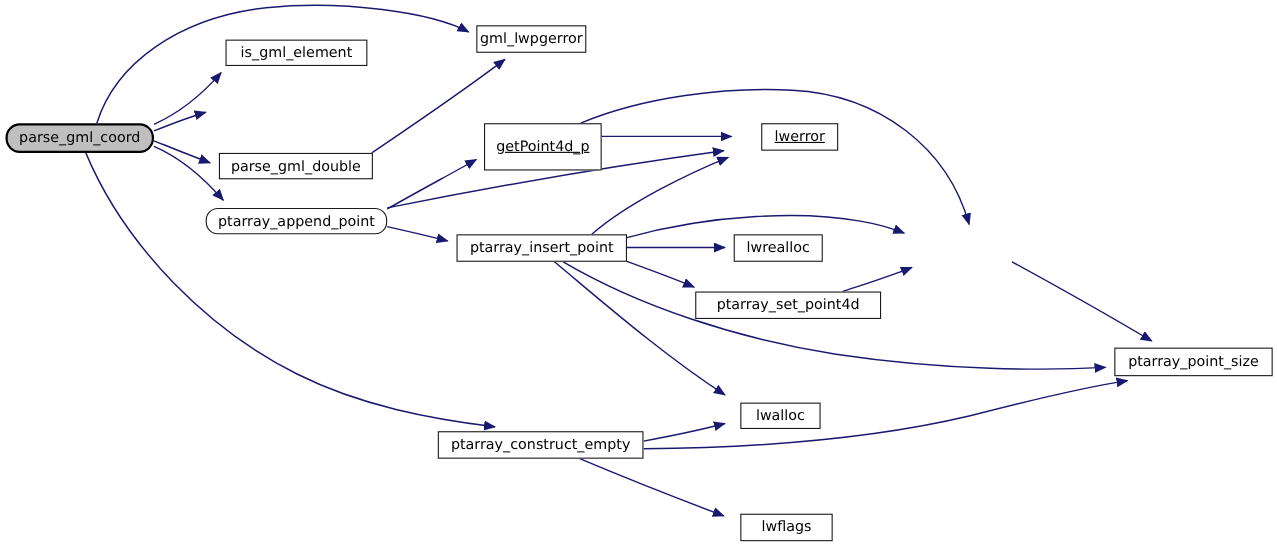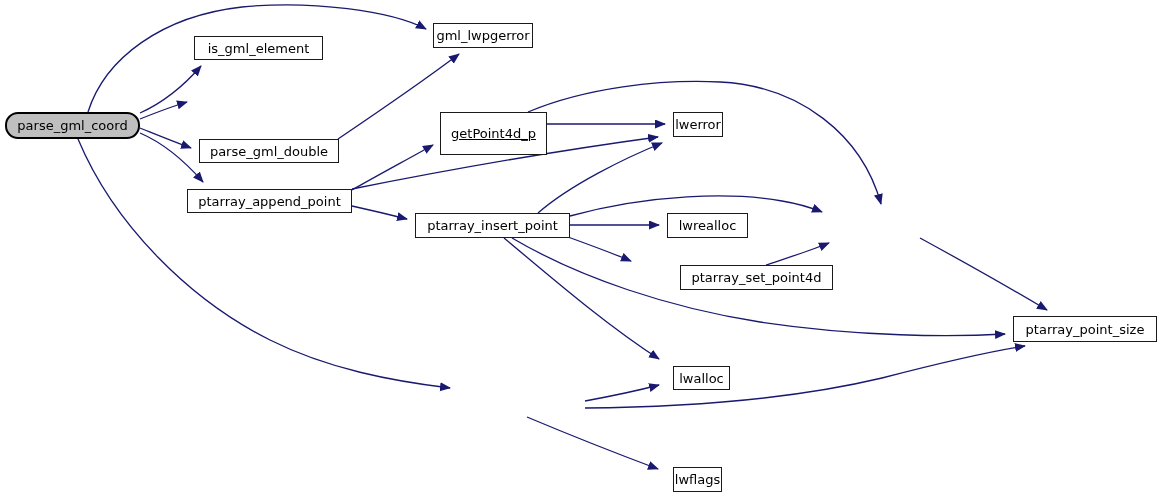--- a/index.html
+++ b/index.html
@@ -76,26 +76,27 @@
     <path class="edge" d="M 512,238 C 580,278 670,308 760,322 C 860,337 952,337 1005,334" marker-end="url(#arrow)"></path>
     <path class="edge" d="M 504,238 C 545,272 602,322 659,359" marker-end="url(#arrow)"></path>
     <path class="edge" d="M 766,265 C 790,257 812,250 829,243" marker-end="url(#arrow)"></path>
     <path class="edge" d="M 920,238 C 964,262 1010,288 1047,310" marker-end="url(#arrow)"></path>
     <path class="edge" d="M 585,401 C 612,396 640,390 659,385" marker-end="url(#arrow)"></path>
     <path class="edge" d="M 585,408 C 700,407 802,397 882,378 C 936,364 986,352 1025,346" marker-end="url(#arrow)"></path>
     <path class="edge" d="M 527,417 C 565,433 618,454 658,469" marker-end="url(#arrow)"></path>
   </svg>
 
   <div class="node main" style="left:5px;   top:112px; width:135px; height:27px;border-radius:13px;">parse_gml_coord</div>
-  <div class="node" style="left:194px; top:36px;  width:129px; height:24px;">is_gml_element</div>
+  <div class="node" style="left:205px; top:36px;  width:129px; height:24px;">is_gml_element</div>
   <div class="node" style="left:199px; top:139px; width:140px; height:24px;text-align:center;">parse_gml_double</div>
   <div class="node" style="left:433px; top:23px;  width:100px; height:25px;">gml_lwpgerror</div>
   <div class="node" style="left:440px; top:112px; width:107px; height:43px;text-decoration:underline;">getPoint4d_p</div>
-  <div class="node" style="left:673px; top:112px; width:50px;  height:25px;">lwerror</div>
-  <div class="node" style="left:187px; top:189px; width:165px; height:24px;">ptarray_append_point</div>
+  <div class="node" style="left:692px; top:112px; width:70px;  height:25px;text-decoration:underline;">lwerror</div>
+  <div class="node" style="left:187px; top:189px; width:165px; height:24px;border-radius:11px;">ptarray_append_point</div>
   <div class="node" style="left:415px; top:213px; width:155px; height:25px;text-align:center;">ptarray_insert_point</div>
   <div class="node" style="left:667px; top:213px; width:81px;  height:25px;">lwrealloc</div>
-  <div class="node" style="left:632px; top:265px; width:153px; height:25px;margin-left:48px;">ptarray_set_point4d</div>
+  <div class="node" style="left:632px; top:265px; width:169px; height:25px;">ptarray_set_point4d</div>
   <div class="node" style="left:1013px;top:316px; width:144px; height:26px;">ptarray_point_size</div>
-  <div class="node" style="left:673px; top:366px; width:57px;  height:24px;">lwalloc</div>
-  <div class="node" style="left:673px; top:467px; width:49px;  height:25px;">lwflags</div>
+  <div class="node" style="left:673px; top:366px; width:73px;  height:24px;">lwalloc</div>
+  <div class="node" style="left:398px; top:392px; width:187px; height:25px;">ptarray_construct_empty</div>
+  <div class="node" style="left:673px; top:467px; width:84px;  height:25px;">lwflags</div>
 
 </div>
 
 </body></html>

